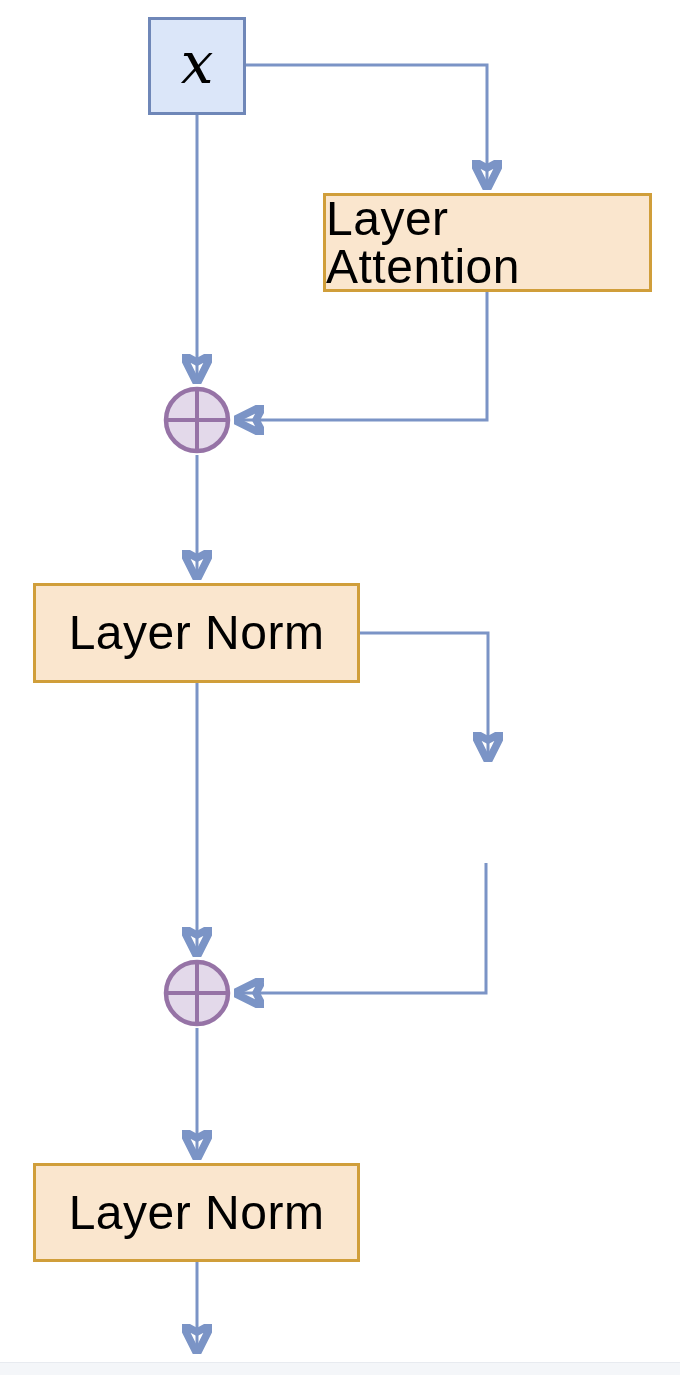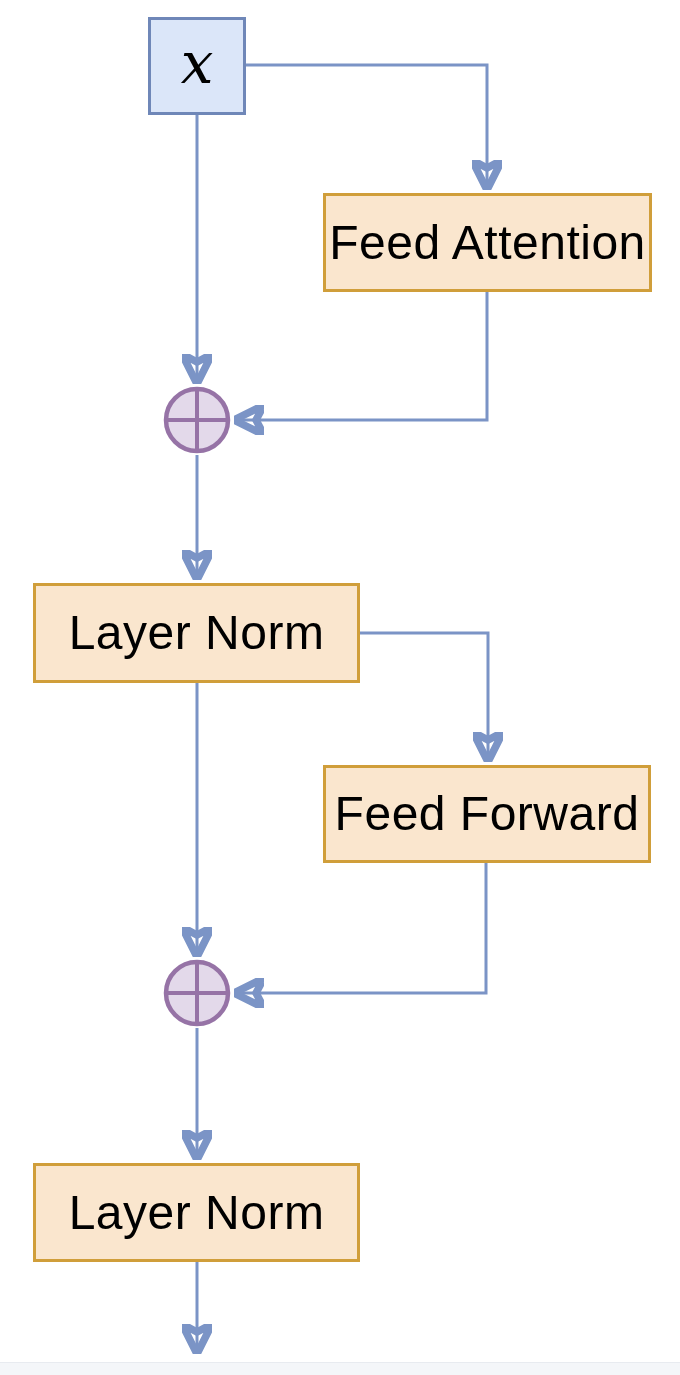--- a/index.html
+++ b/index.html
@@ -73,38 +73,35 @@
     <path d="M486 863 V993 H234" marker-end="url(#arrow)"></path>
     <path d="M197 1028 V1160" marker-end="url(#arrow)"></path>
     <path d="M197 1262 V1354" marker-end="url(#arrow)"></path>
   </svg>
 
   <div class="node blue" id="node-x">
     <span>x</span>
   </div>
 
   <div class="node orange" id="node-sa">
-    <span>Feed Attention</span>
+    <span>Layer Attention</span>
   </div>
 
   <div class="addnode" id="add1">
     <svg width="70" height="70" viewBox="0 0 70 70" xmlns="http://www.w3.org/2000/svg">
       <circle cx="35" cy="35" r="31" fill="#e3d9ea" stroke="#9673a6" stroke-width="4.5"></circle>
       <line x1="35" y1="4" x2="35" y2="66" stroke="#9673a6" stroke-width="4"></line>
       <line x1="4" y1="35" x2="66" y2="35" stroke="#9673a6" stroke-width="4"></line>
     </svg>
   </div>
 
   <div class="node orange" id="node-ln1">
     <span>Layer Norm</span>
   </div>
 
-  <div class="node orange" id="node-ff">
-    <span>Feed Forward</span>
-  </div>
 
   <div class="addnode" id="add2">
     <svg width="70" height="70" viewBox="0 0 70 70" xmlns="http://www.w3.org/2000/svg">
       <circle cx="35" cy="35" r="31" fill="#e3d9ea" stroke="#9673a6" stroke-width="4.5"></circle>
       <line x1="35" y1="4" x2="35" y2="66" stroke="#9673a6" stroke-width="4"></line>
       <line x1="4" y1="35" x2="66" y2="35" stroke="#9673a6" stroke-width="4"></line>
     </svg>
   </div>
 
   <div class="node orange" id="node-ln2">

